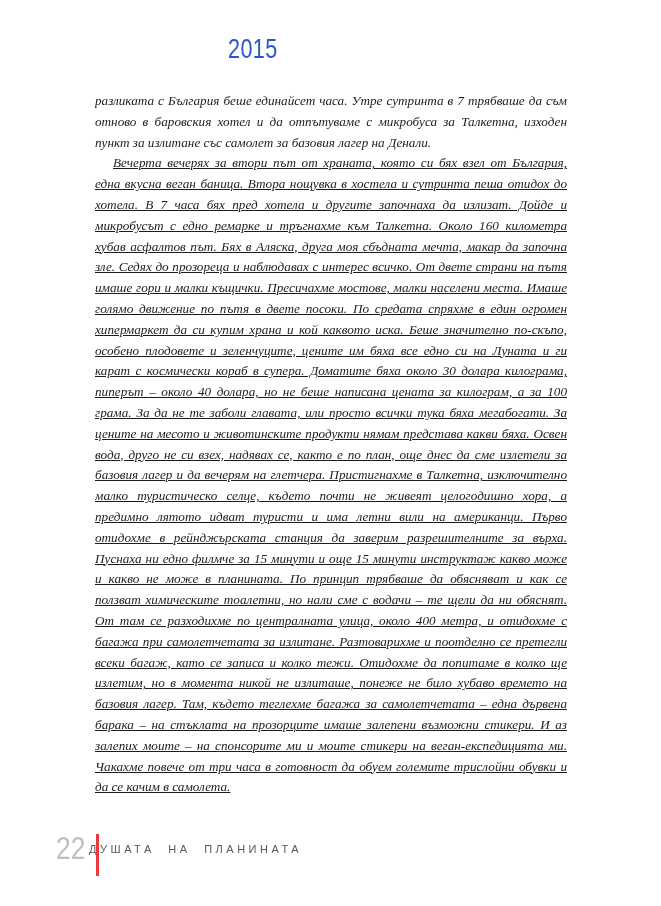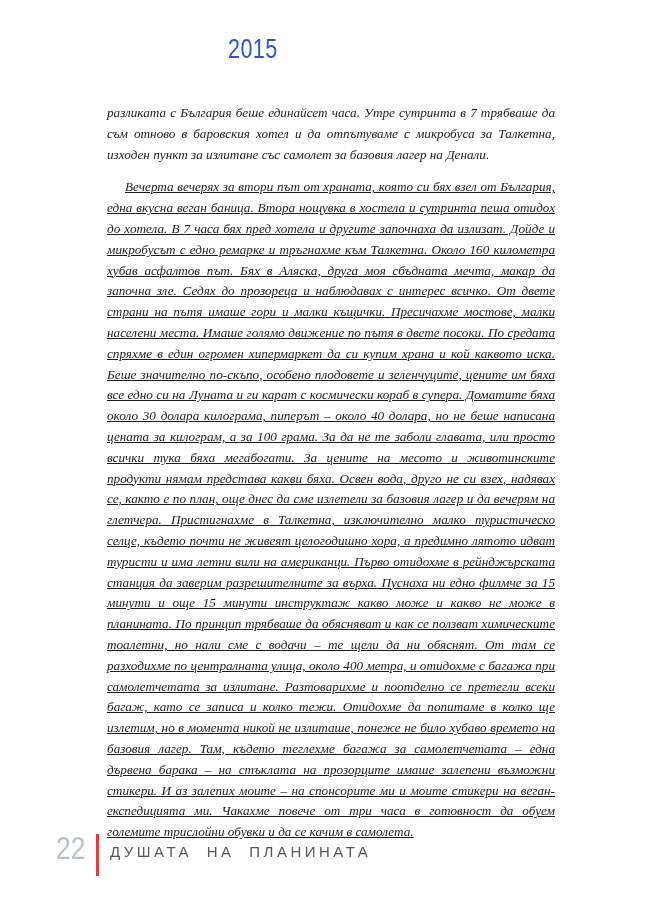--- a/index.html
+++ b/index.html
@@ -35,21 +35,21 @@
     width: 472px;
     height: 752px;
     overflow: hidden;
     font-style: italic;
     font-size: 13.2px;
     line-height: 20.8px;
     color: var(--body-text, #1c1c1a);
     text-align: justify;
   }
   .body-text p {
-    margin: 12px;
+    margin: 0;
   }
   .body-text p.indented {
     text-indent: 18px;
     text-decoration: underline;
   }
   .footer {
     position: absolute;
     left: 0;
     top: 830px;
     width: 661px;
@@ -70,24 +70,24 @@
   .accent-bar {
     position: absolute;
     left: 96px;
     top: 4px;
     width: 3px;
     height: 42px;
     background: var(--accent-red, #ee383e);
   }
   .book-title {
     position: absolute;
-    left: 110px;
+    left: 89px;
     top: 13px;
     font-family: "Liberation Sans", "DejaVu Sans", sans-serif;
-    font-size: 15px;
+    font-size: 11px;
     font-weight: 400;
     letter-spacing: 3.5px;
     word-spacing: 7px;
     color: var(--footer-text-gray, #55595c);
     white-space: nowrap;
   }
 </style>
 </head>
 <body>
 

